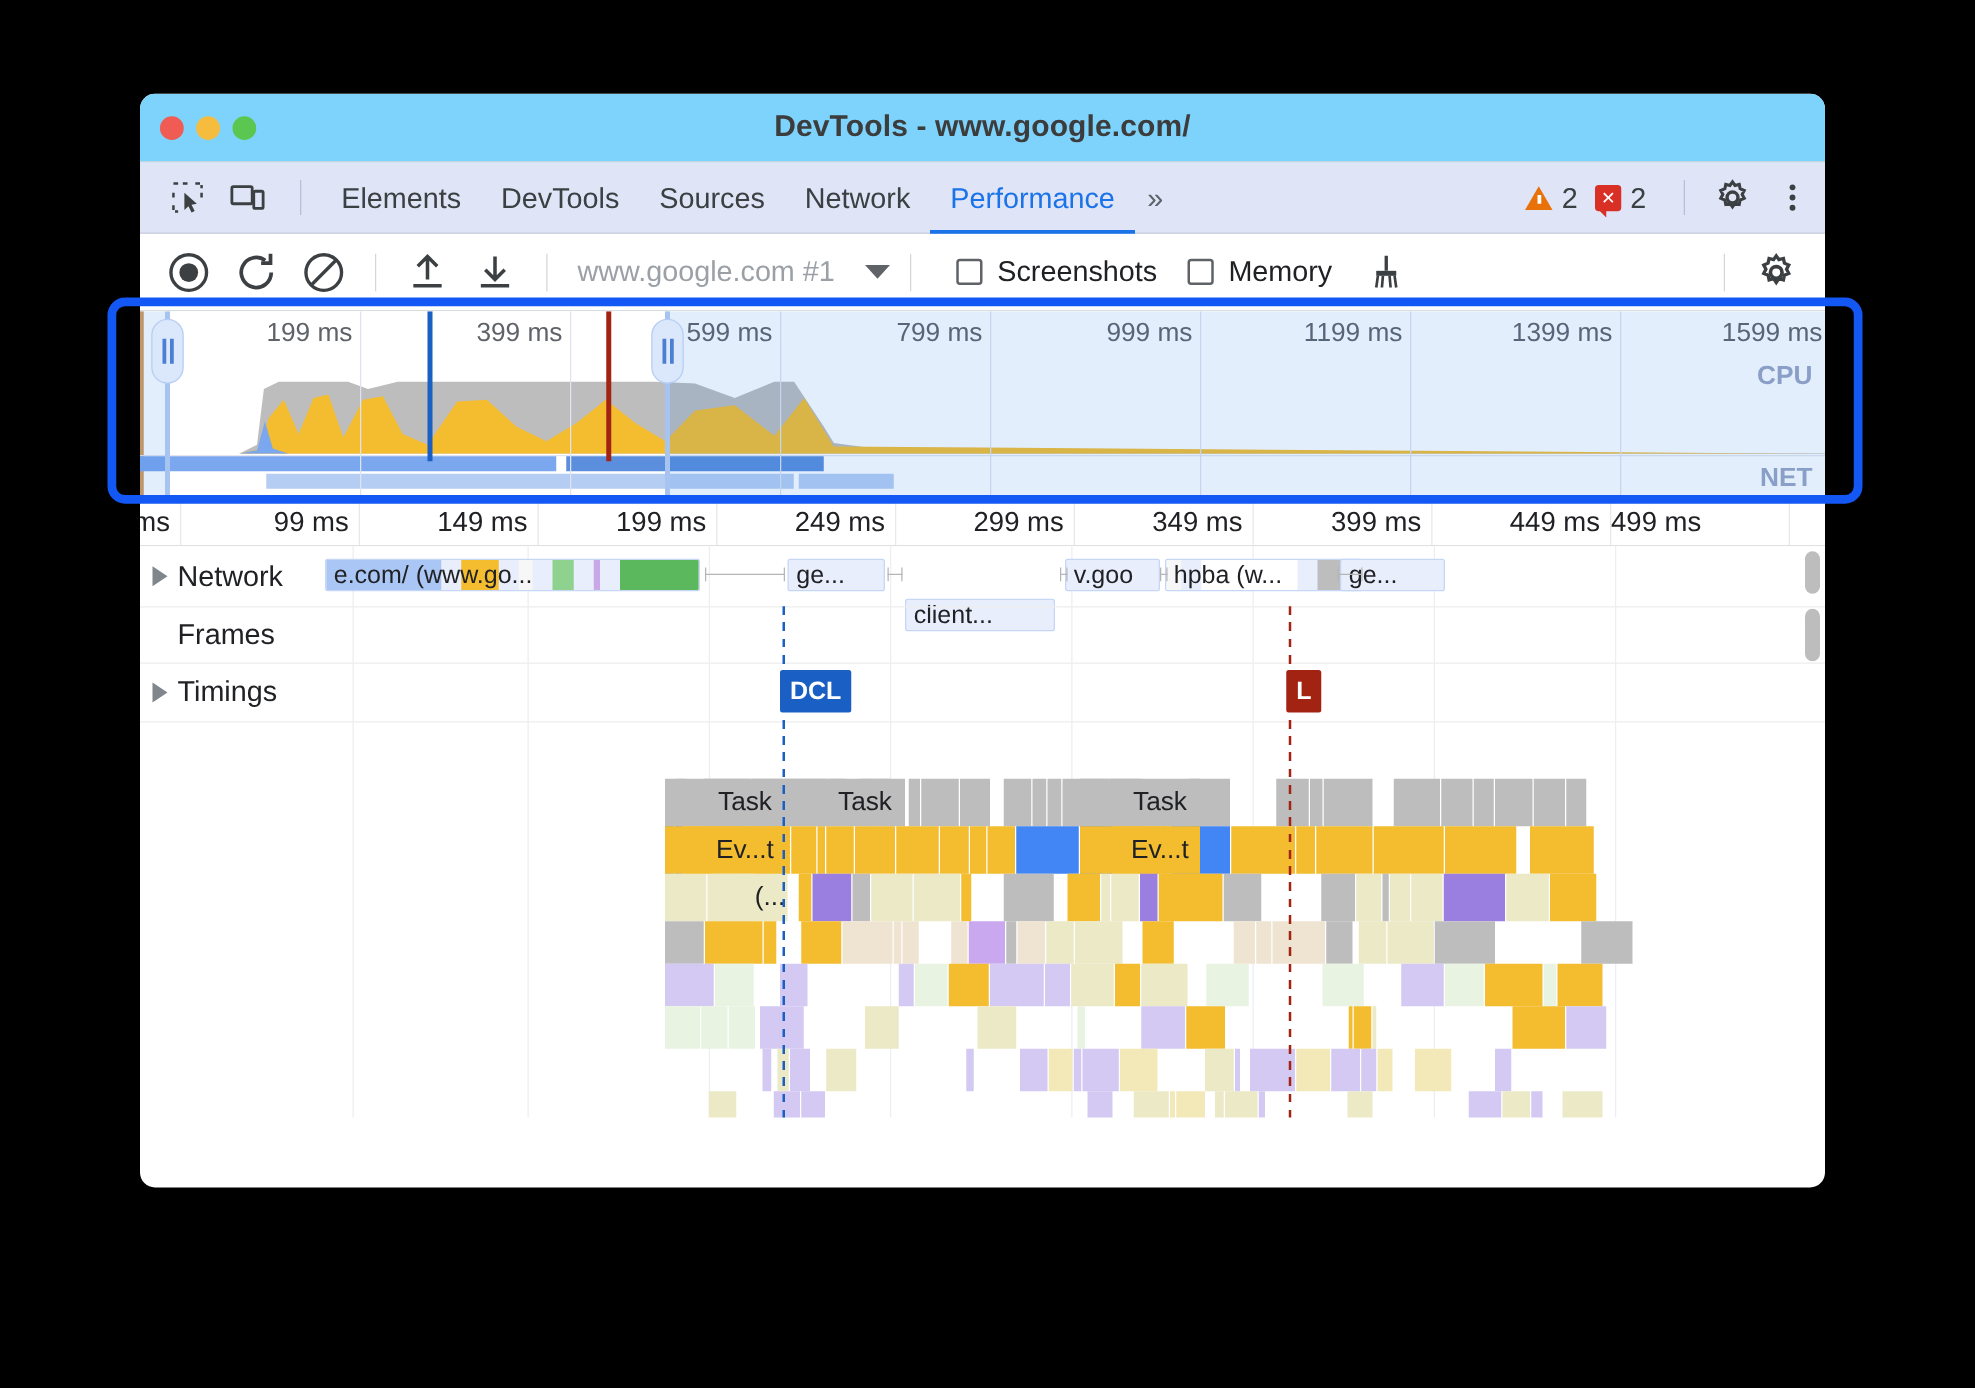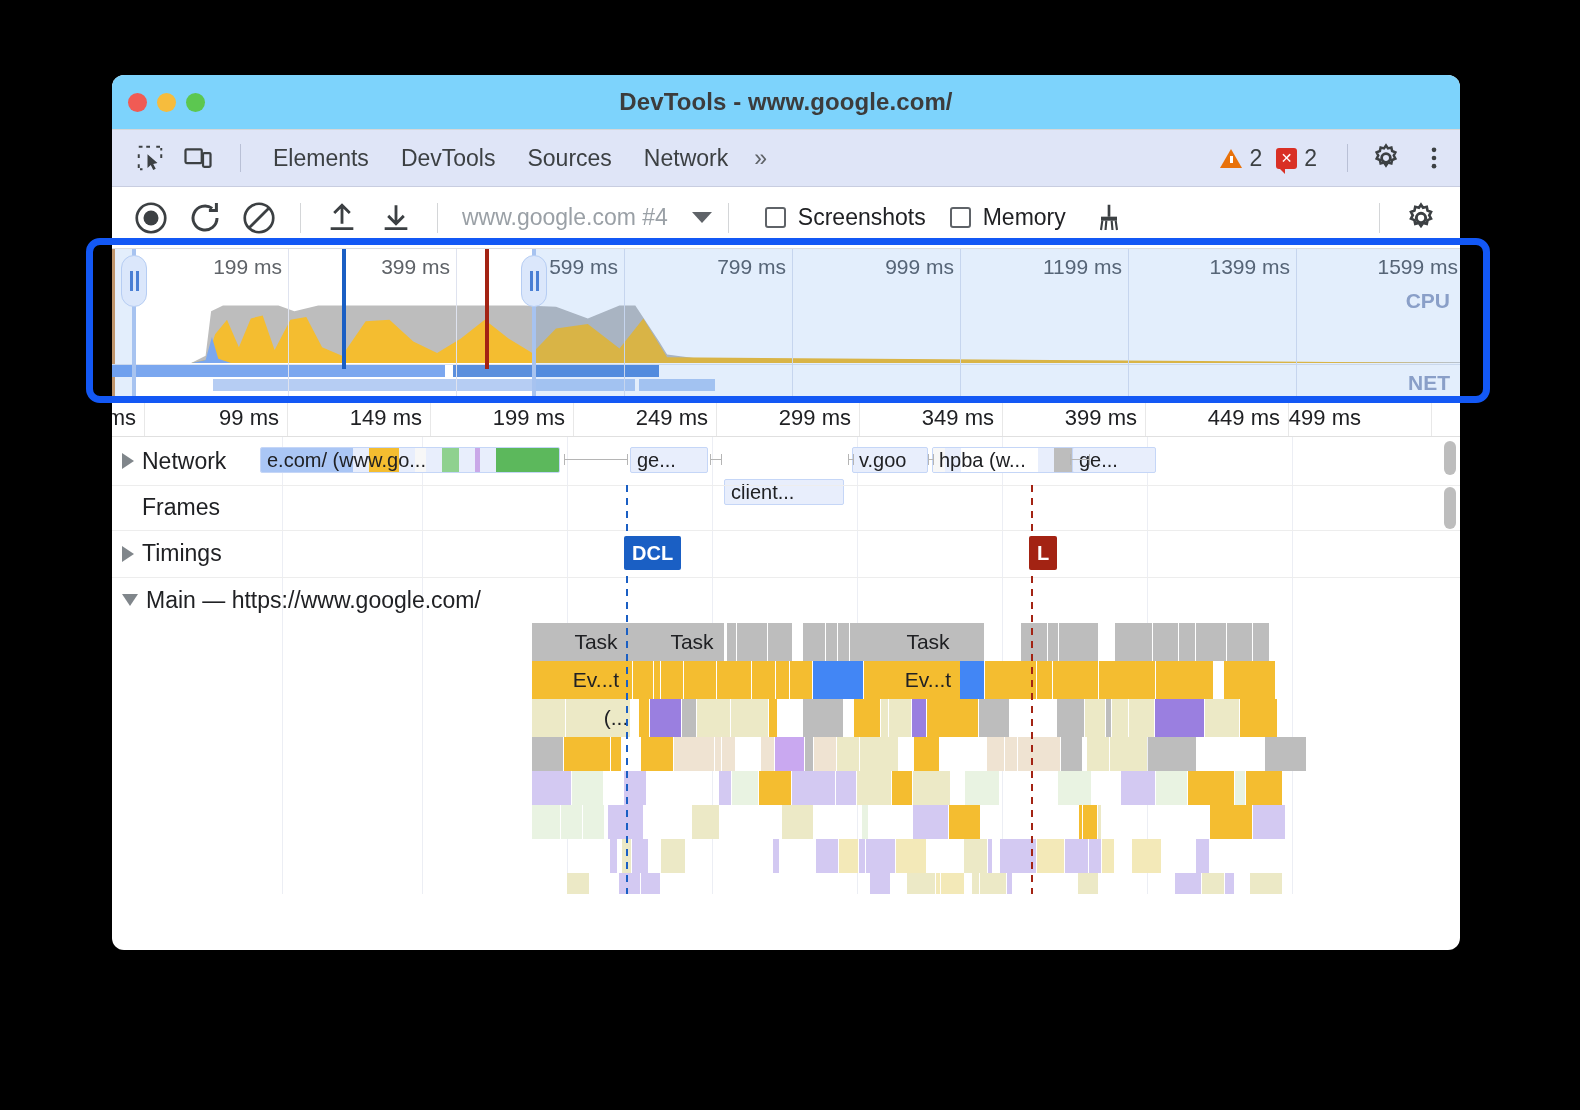--- a/index.html
+++ b/index.html
@@ -195,20 +195,21 @@
           <rect x="2" y="5" width="13" height="11" rx="1" fill="none" stroke="#3c4043" stroke-width="1.8"></rect>
           <rect x="16" y="8" width="6" height="11" rx="1" fill="none" stroke="#3c4043" stroke-width="1.8"></rect>
         </svg>
       </div>
       <div class="tb-sep"></div>
 
       <div class="tab">Elements</div>
       <div class="tab">DevTools</div>
       <div class="tab">Sources</div>
       <div class="tab">Network</div>
+      <div class="tab active">Performance</div>
       <div class="chev">»</div>
 
       <div class="spacer"></div>
 
       <div class="badge">
         <span class="warn-tri"></span>
         <span>2</span>
       </div>
       <div class="badge">
         <span class="err-box">✕</span>
@@ -258,21 +259,21 @@
       </div>
       <div class="pb-btn">
         <svg width="34" height="34" viewBox="0 0 24 24">
           <path d="M12 3v13M6.5 10.5L12 16l5.5-5.5" fill="none" stroke="#3c4043" stroke-width="2"></path>
           <path d="M4 19.5h16" stroke="#3c4043" stroke-width="2"></path>
         </svg>
       </div>
       <div class="pb-sep"></div>
 
       <div class="pb-select">
-        <span>www.google.com #4</span>
+        <span>www.google.com #1</span>
         <span class="caret"></span>
       </div>
       <div class="pb-sep"></div>
 
       <label class="cbx">
         <span class="box"></span>
         <span>Screenshots</span>
       </label>
       <label class="cbx">
         <span class="box"></span>
@@ -431,26 +432,20 @@
       <div class="track-row" style="position:absolute;left:0;right:0;top:93px;height:47px">
         <div class="evt-chip" id="dclchip" style="left: 512px; top: 6px; background: rgb(26, 95, 196);">DCL</div>
         <div class="evt-chip" id="loadchip" style="left: 917px; top: 6px; background: rgb(163, 35, 19);">L</div>
         <div class="tr-label">
           <span class="tri"></span>
           <span>Timings</span>
         </div>
       </div>
       <div class="hr" style="top:140px"></div>
 
-      <div class="track-row" style="position:absolute;left:0;right:0;top:140px;height:46px">
-        <div class="tr-label">
-          <span class="tri down"></span>
-          <span>Main — https://www.google.com/</span>
-        </div>
-      </div>
 
       <div class="flame" id="flame" style="top:186px;height:270px">
           <div class="fr" style="top: 0px; height: 38px;">
             <div class="blk" style="left: 428.87px; width: 7.30947px; background: rgb(189, 189, 189);"></div>
             <div class="blk" style="left: 451.129px; width: 36.8691px; background: rgb(189, 189, 189);"></div>
             <div class="blk" style="left: 488.999px; width: 25.4994px; background: rgb(189, 189, 189);"></div>
             <div class="blk" style="left: 515.498px; width: 34.4424px; background: rgb(189, 189, 189);"></div>
             <div class="blk" style="left: 550.94px; width: 13.1721px; background: rgb(189, 189, 189);"></div>
             <div class="blk" style="left: 575.792px; width: 11.2336px; background: rgb(189, 189, 189);"></div>
             <div class="blk" style="left: 588.026px; width: 11.8707px; background: rgb(189, 189, 189);"></div>

